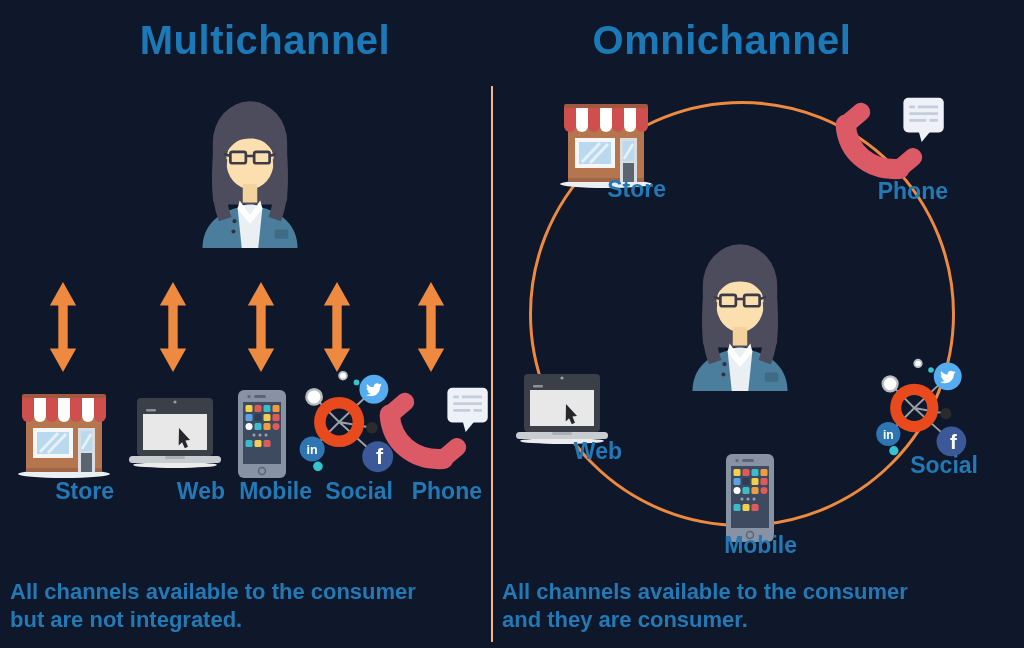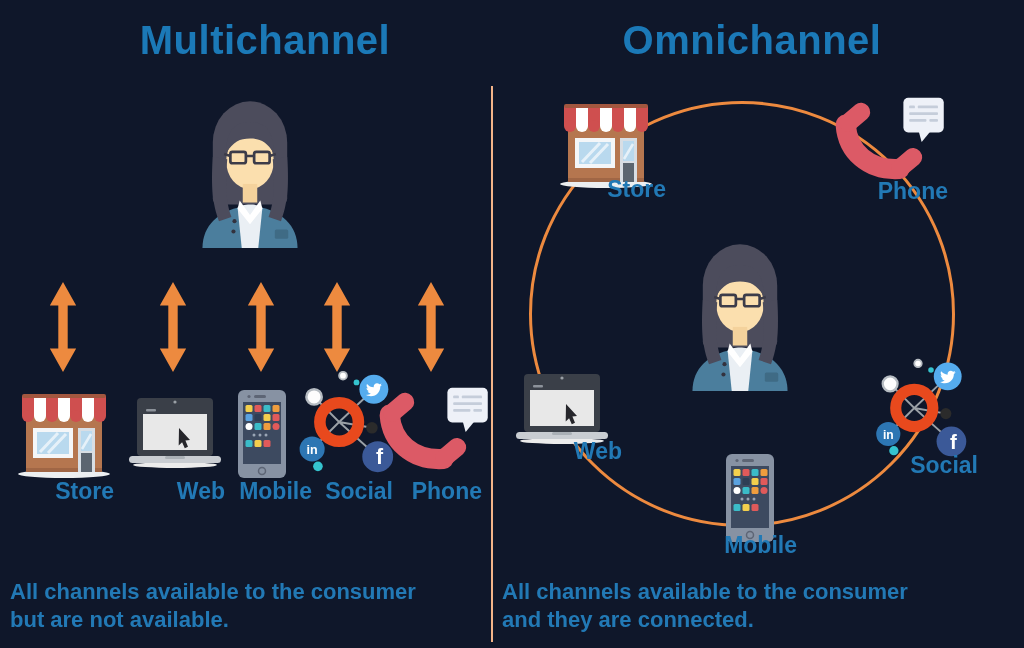--- a/index.html
+++ b/index.html
@@ -200,26 +200,26 @@
     </svg>
 
   <div class="abs chan-label" style="left:14px;top:478px;width:100px;">Store</div>
   <div class="abs chan-label" style="left:125px;top:478px;width:100px;">Web</div>
   <div class="abs chan-label" style="left:212px;top:478px;width:100px;">Mobile</div>
   <div class="abs chan-label" style="left:293px;top:478px;width:100px;">Social</div>
   <div class="abs chan-label" style="left:382px;top:478px;width:100px;">Phone</div>
 
   <div class="abs caption" style="left:10px;top:578px;width:470px;">
     <div>All channels available to the consumer</div>
-    <div>but are not available.</div>
+    <div>but are not integrated.</div>
   </div>
 
   <div class="abs divider" style="left:491px;top:86px;height:556px;"></div>
 
-  <div class="abs title" style="left:502px;top:18px;width:500px;">Omnichannel</div>
+  <div class="abs title" style="left:472px;top:18px;width:500px;">Omnichannel</div>
 
   <div class="abs omni-circle" style="left:529px;top:101px;"></div>
 
   <svg class="abs icon z1" style="left:556px;top:96px;" width="100" height="92" viewBox="0 0 100 92">
       <use href="#sym-store"></use>
     </svg>
   <svg class="abs icon z1" style="left:830px;top:92px;" width="116" height="100" viewBox="0 0 120 104">
       <use href="#sym-phone"></use>
     </svg>
   <svg class="abs icon z1" style="left:678px;top:236px;" width="124" height="155" viewBox="0 0 120 150">
@@ -236,16 +236,16 @@
     </svg>
 
   <div class="abs chan-label z1" style="left:546px;top:176px;width:120px;">Store</div>
   <div class="abs chan-label z1" style="left:828px;top:178px;width:120px;">Phone</div>
   <div class="abs chan-label z1" style="left:502px;top:438px;width:120px;">Web</div>
   <div class="abs chan-label z1" style="left:677px;top:532px;width:120px;">Mobile</div>
   <div class="abs chan-label z1" style="left:858px;top:452px;width:120px;">Social</div>
 
   <div class="abs caption" style="left:502px;top:578px;width:502px;">
     <div>All channels available to the consumer</div>
-    <div>and they are connected.</div>
+    <div>and they are consumer.</div>
   </div>
 
 </div>
 
 </body></html>

